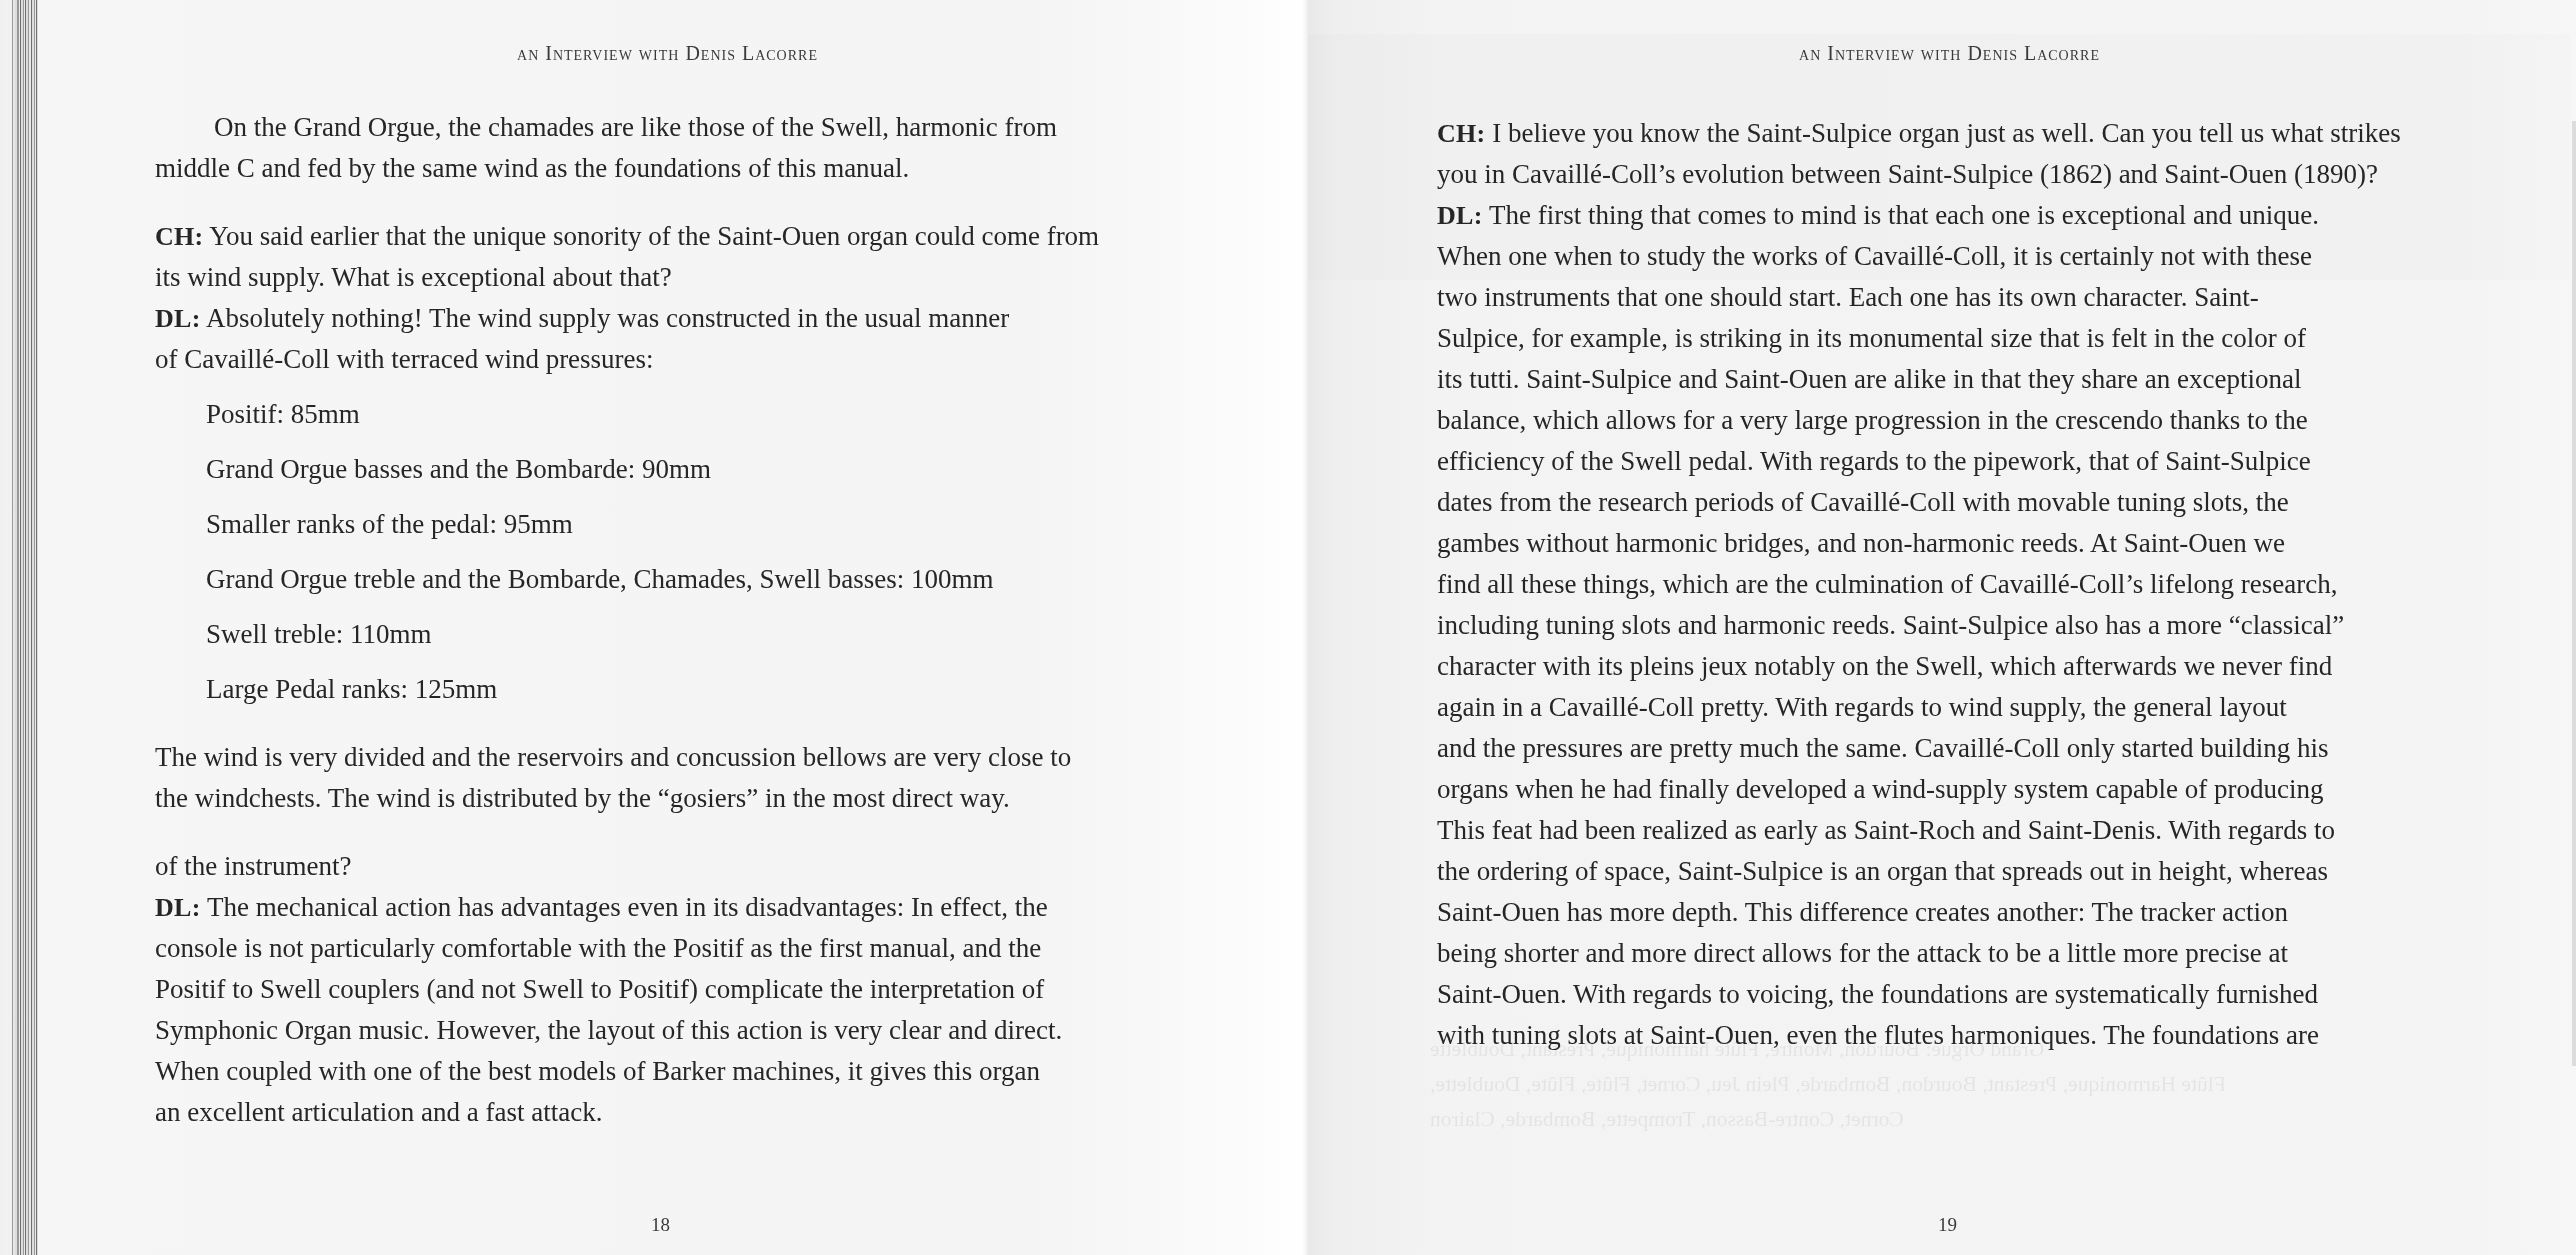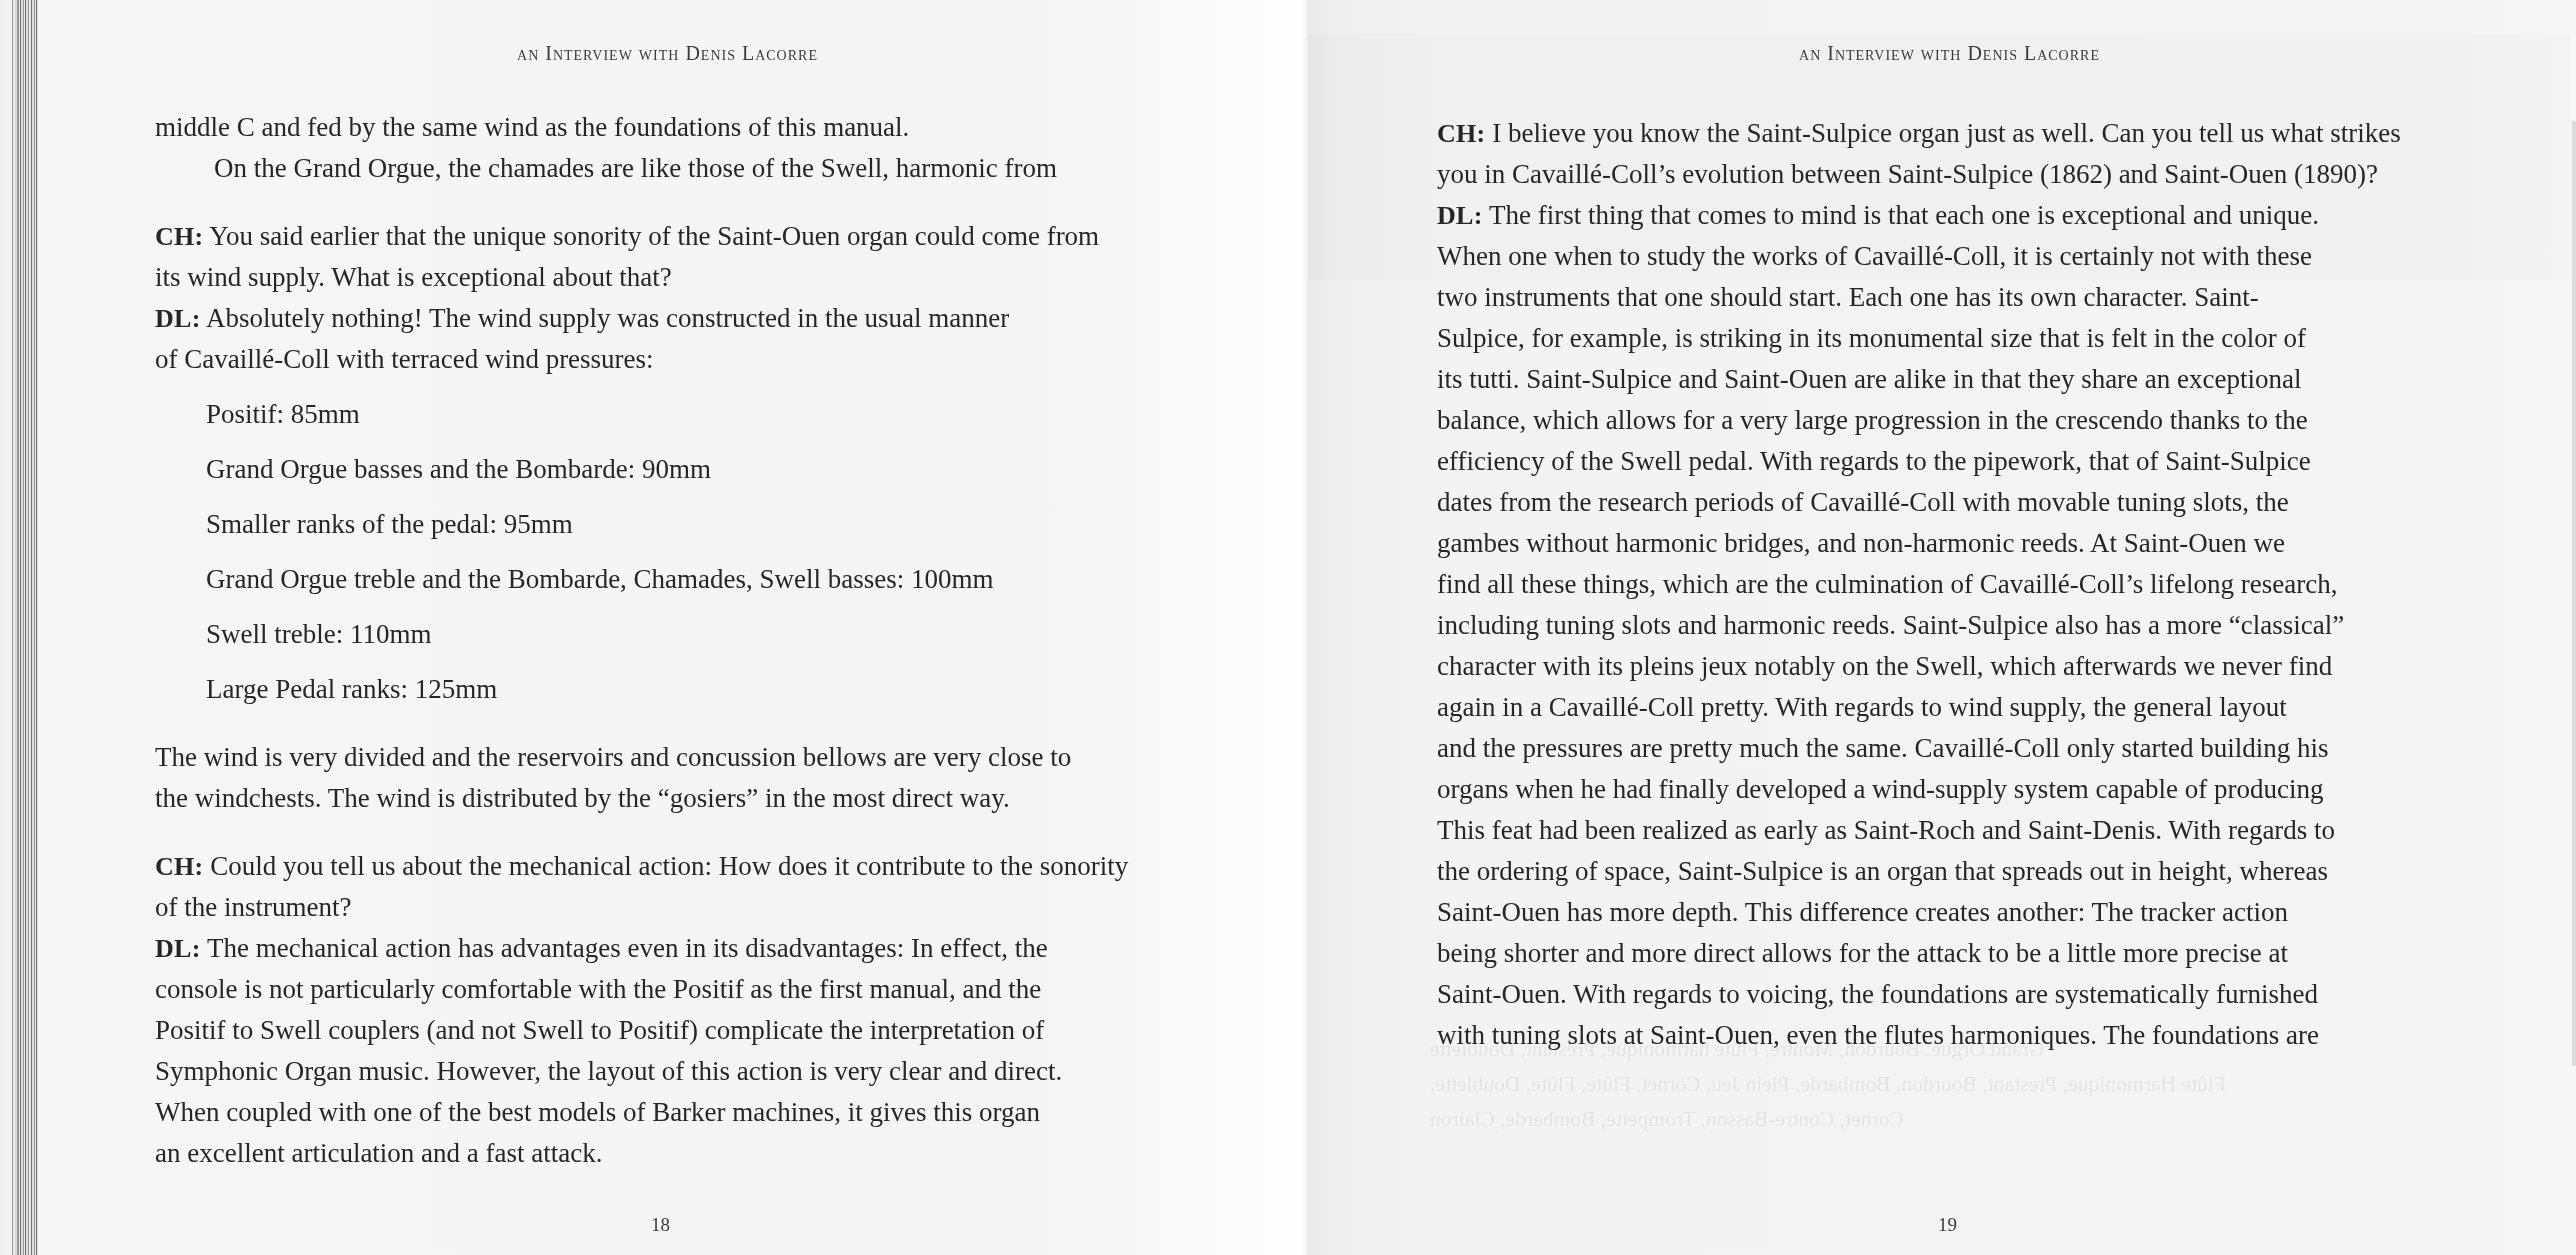--- a/index.html
+++ b/index.html
@@ -62,22 +62,22 @@
 <body>
 
 <div class="spread">
 
   <div class="page-left">
     <div class="page-edges"></div>
 
     <div class="running-head left-head">an Interview with Denis Lacorre</div>
 
     <div class="text-block left-block">
+      <span class="line indent-first">On the Grand Orgue, the chamades are like those of the Swell, harmonic from</span>
       <span class="line">middle C and fed by the same wind as the foundations of this manual.</span>
-      <span class="line indent-first">On the Grand Orgue, the chamades are like those of the Swell, harmonic from</span>
 
       <span class="gap"></span>
 
       <span class="line"><span class="speaker">CH:</span><span class="q"> You said earlier that the unique sonority of the Saint-Ouen organ could come from</span></span>
       <span class="line q">its wind supply. What is exceptional about that?</span>
       <span class="line"><span class="speaker">DL:</span><span> Absolutely nothing! The wind supply was constructed in the usual manner</span></span>
       <span class="line">of Cavaillé-Coll with terraced wind pressures:</span>
 
       <span class="line list-item">Positif: 85mm</span>
       <span class="line list-item">Grand Orgue basses and the Bombarde: 90mm</span>
@@ -86,21 +86,20 @@
       <span class="line list-item">Swell treble: 110mm</span>
       <span class="line list-item">Large Pedal ranks: 125mm</span>
 
       <span class="gap"></span>
 
       <span class="line">The wind is very divided and the reservoirs and concussion bellows are very close to</span>
       <span class="line">the windchests. The wind is distributed by the “gosiers” in the most direct way.</span>
 
       <span class="gap"></span>
 
-      <span class="line"><span class="speaker">CH:</span><span class="q"> Could you tell us about the mechanical action: How does it contribute to the sonority</span></span>
       <span class="line q">of the instrument?</span>
       <span class="line"><span class="speaker">DL:</span><span> The mechanical action has advantages even in its disadvantages: In effect, the</span></span>
       <span class="line">console is not particularly comfortable with the Positif as the first manual, and the</span>
       <span class="line">Positif to Swell couplers (and not Swell to Positif) complicate the interpretation of</span>
       <span class="line">Symphonic Organ music. However, the layout of this action is very clear and direct.</span>
       <span class="line">When coupled with one of the best models of Barker machines, it gives this organ</span>
       <span class="line">an excellent articulation and a fast attack.</span>
     </div>
 
     <div class="page-num num-left">18</div>

